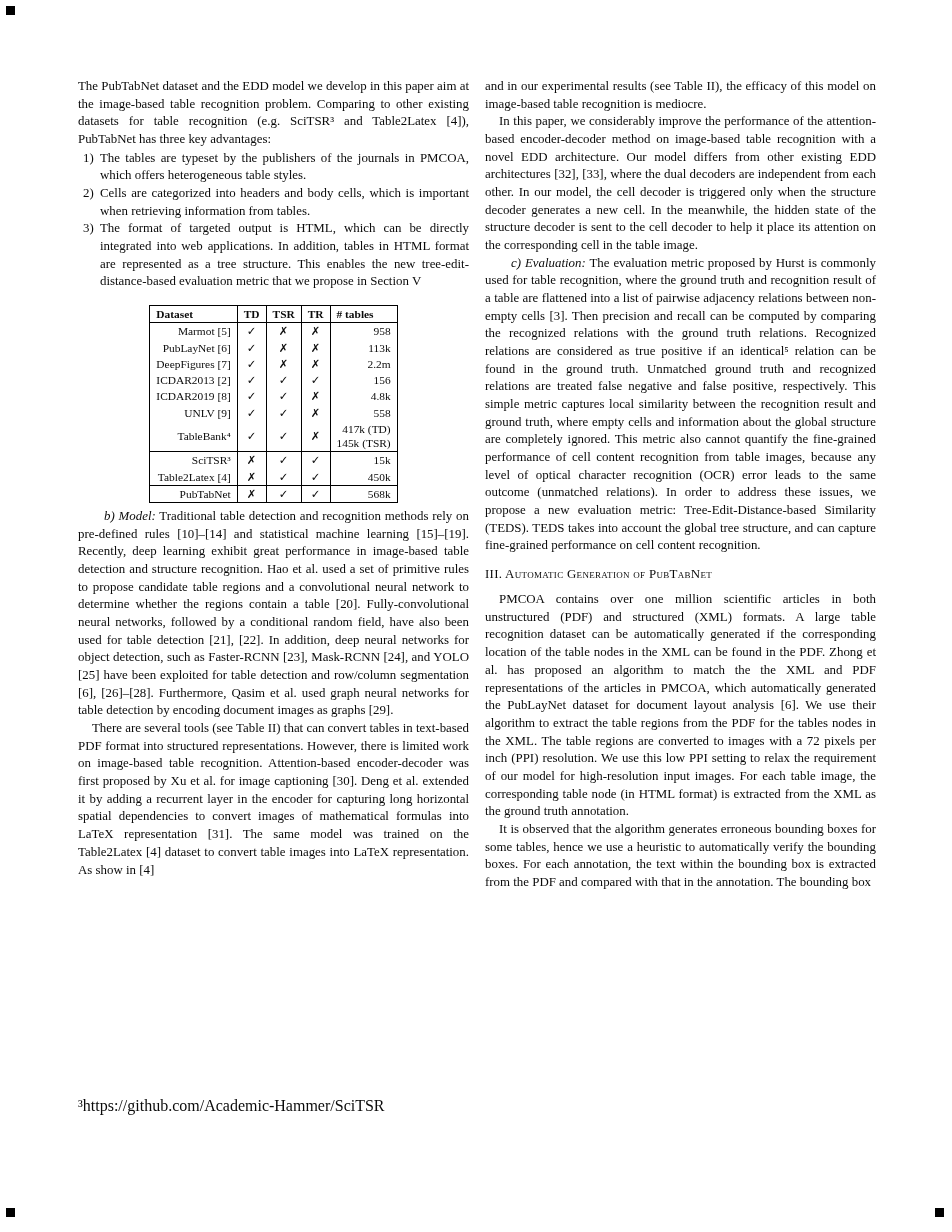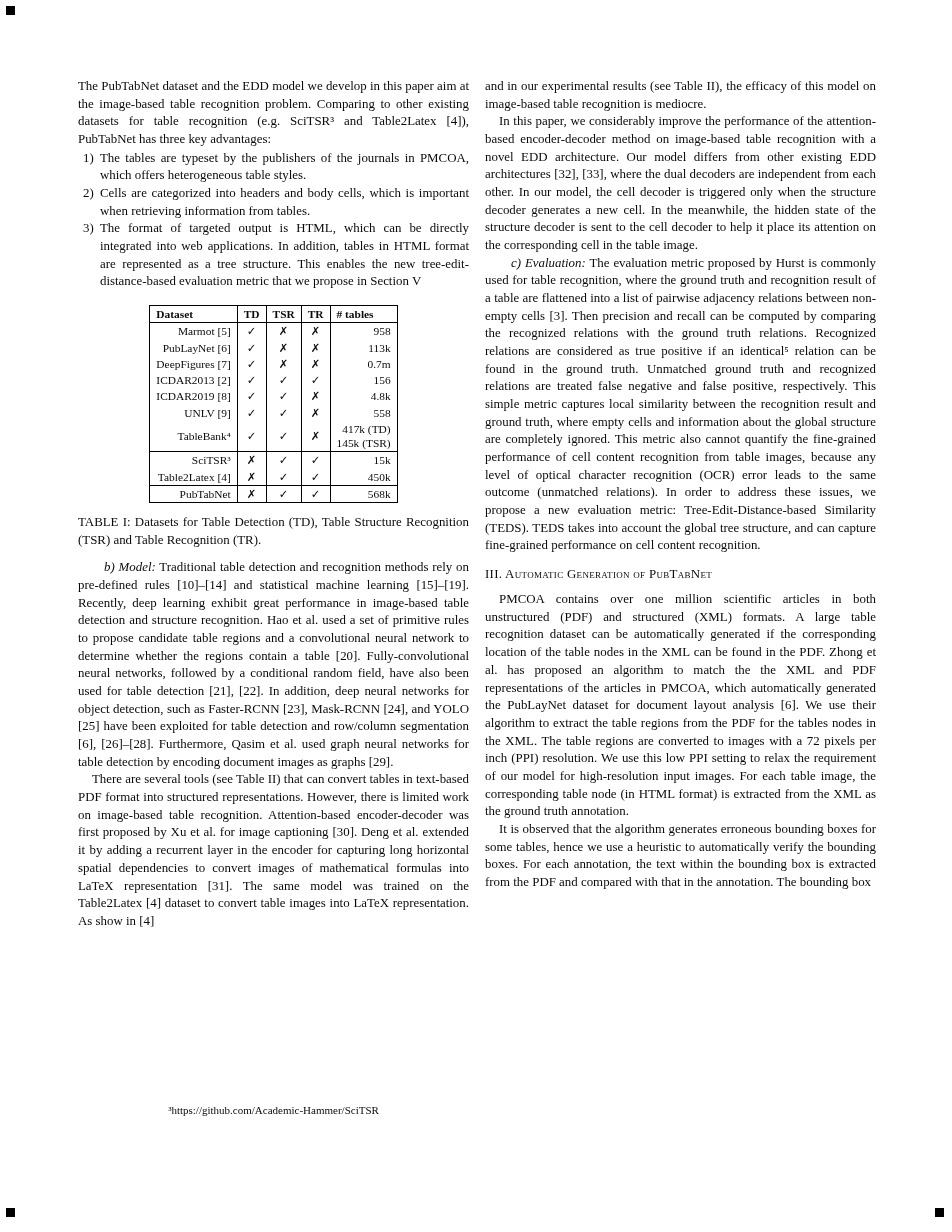--- a/index.html
+++ b/index.html
@@ -90,23 +90,23 @@
     font-size: 12.9px;
     font-weight: normal;
     font-variant: small-caps;
     letter-spacing: 0.3px;
     margin: 12px 0 9px 0;
   }
 
   .footnotes {
     margin-top: auto;
     padding-top: 10px;
-    font-size: 11px;
+    font-size: 16px;
     line-height: 1.5;
-    text-align: center;
+    text-align: left;
   }
 </style>
 </head>
 <body>
 
 <div class="page">
   <div class="crop-mark tl"></div>
   <div class="crop-mark bl"></div>
   <div class="crop-mark br"></div>
 
@@ -154,21 +154,21 @@
               <td class="c-mark">✓</td>
               <td class="c-mark">✗</td>
               <td class="c-mark">✗</td>
               <td class="c-num">113k</td>
             </tr>
             <tr>
               <td class="c-name">DeepFigures [7]</td>
               <td class="c-mark">✓</td>
               <td class="c-mark">✗</td>
               <td class="c-mark">✗</td>
-              <td class="c-num">0.7m</td>
+              <td class="c-num">2.2m</td>
             </tr>
             <tr>
               <td class="c-name">ICDAR2013 [2]</td>
               <td class="c-mark">✓</td>
               <td class="c-mark">✓</td>
               <td class="c-mark">✓</td>
               <td class="c-num">156</td>
             </tr>
             <tr>
               <td class="c-name">ICDAR2019 [8]</td>
@@ -210,21 +210,20 @@
               <td class="c-name">PubTabNet</td>
               <td class="c-mark">✗</td>
               <td class="c-mark">✓</td>
               <td class="c-mark">✓</td>
               <td class="c-num">568k</td>
             </tr>
           </tbody>
         </table>
       </div>
 
-      <p class="caption">TABLE I: Datasets for Table Detection (TD), Table Structure Recognition (TSR) and Table Recognition (TR).</p>
 
       <p class="para lead-para"><span class="ilead">b) Model:</span> <span>Traditional table detection and recognition methods rely on pre-defined rules [10]–[14] and statistical machine learning [15]–[19]. Recently, deep learning exhibit great performance in image-based table detection and structure recognition. Hao et al. used a set of primitive rules to propose candidate table regions and a convolutional neural network to determine whether the regions contain a table [20]. Fully-convolutional neural networks, followed by a conditional random field, have also been used for table detection [21], [22]. In addition, deep neural networks for object detection, such as Faster-RCNN [23], Mask-RCNN [24], and YOLO [25] have been exploited for table detection and row/column segmentation [6], [26]–[28]. Furthermore, Qasim et al. used graph neural networks for table detection by encoding document images as graphs [29].</span></p>
 
       <p class="para">There are several tools (see Table II) that can convert tables in text-based PDF format into structured representations. However, there is limited work on image-based table recognition. Attention-based encoder-decoder was first proposed by Xu et al. for image captioning [30]. Deng et al. extended it by adding a recurrent layer in the encoder for capturing long horizontal spatial dependencies to convert images of mathematical formulas into LaTeX representation [31]. The same model was trained on the Table2Latex [4] dataset to convert table images into LaTeX representation. As show in [4]</p>
 
       <div class="footnotes">
         <div class="footnote">³https://github.com/Academic-Hammer/SciTSR</div>
       </div>
     </div>
 

